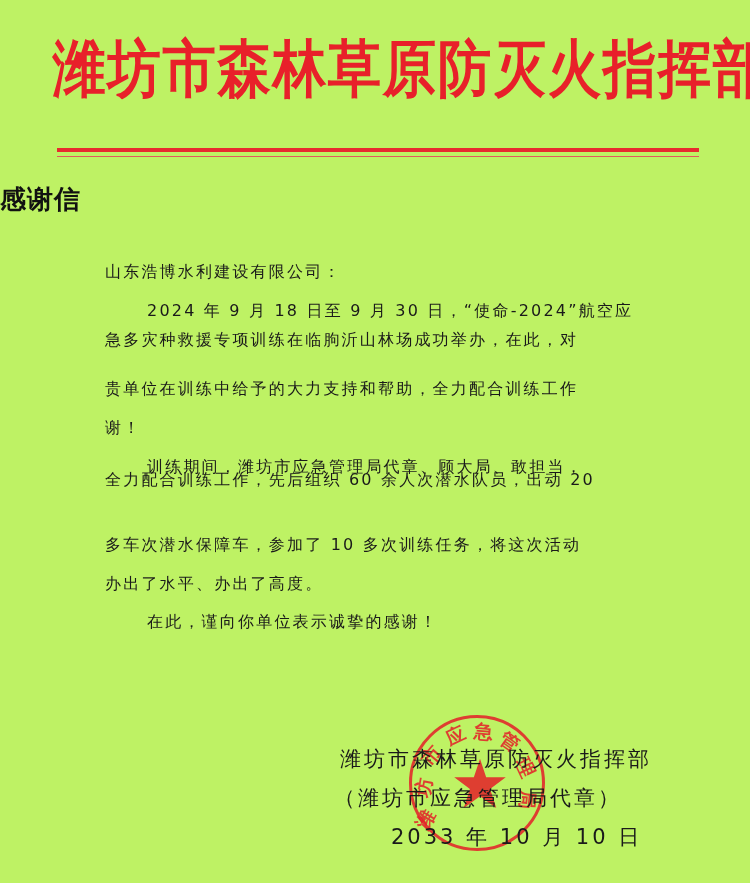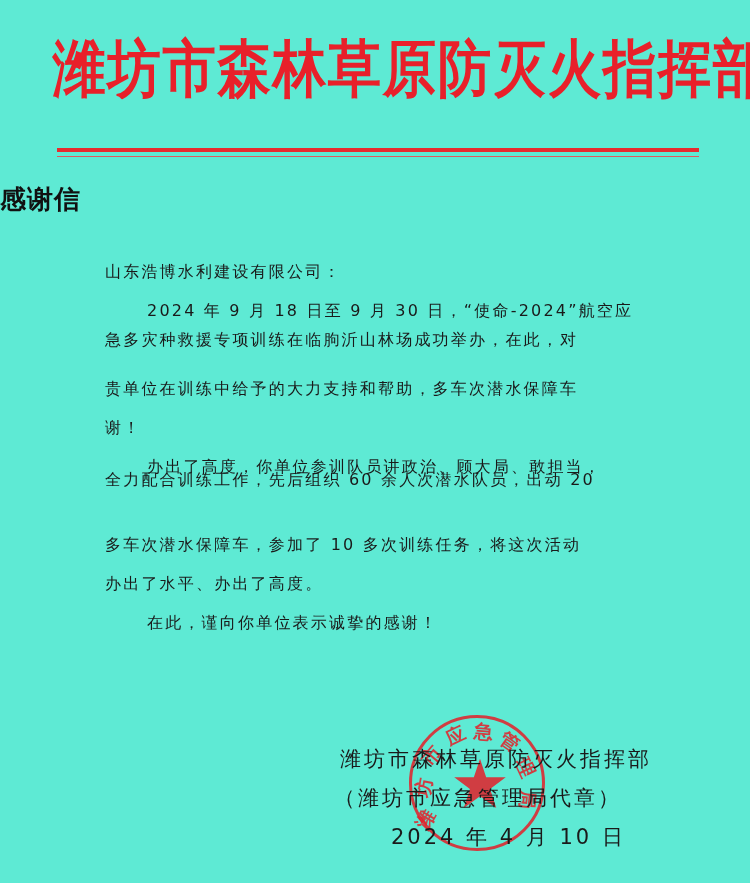--- a/index.html
+++ b/index.html
@@ -1,17 +1,17 @@
 <!DOCTYPE html>
 <html><head>
 <meta charset="utf-8">
 <style>
   html, body { margin: 0; padding: 0; background: #ffffff; }
   body { width: 750px; height: 883px; position: relative; overflow: hidden; font-family: "DejaVu Serif", "Liberation Serif", serif; }
-  .page { position: absolute; inset: 0; background: #5eead4; }
+  .page { position: absolute; inset: 0; background: #bef264; }
   .masthead {
     position: absolute; left: 0; right: 0; top: 38px; text-align: center;
     color: #e8202a; font-size: 62px; font-weight: bold; letter-spacing: 2px;
     font-family: "DejaVu Serif", serif; transform: scaleX(0.86); transform-origin: center;
     white-space: nowrap; line-height: 1;
   }
   .rule-thick { position: absolute; left: 57px; width: 642px; top: 148px; height: 4px; background: #e82a2e; }
   .rule-thin { position: absolute; left: 57px; width: 642px; top: 156px; height: 1px; background: #e25a5c; }
   .letter-title {
     position: absolute; left: 0; right: 0; top: 186px; text-align: left;
@@ -47,41 +47,41 @@
   <div class="masthead">潍坊市森林草原防灭火指挥部</div>
   <div class="rule-thick"></div>
   <div class="rule-thin"></div>
 
   <div class="letter-title">感谢信</div>
 
   <div class="body-line" style="top:264px;">山东浩博水利建设有限公司：</div>
 
   <div class="body-line indent" style="top:303px;">2024 年 9 月 18 日至 9 月 30 日，“使命-2024”航空应</div>
   <div class="body-line" style="top:332px;">急多灾种救援专项训练在临朐沂山林场成功举办，在此，对</div>
-  <div class="body-line" style="top:381px;">贵单位在训练中给予的大力支持和帮助，多车次潜水保障车</div>
+  <div class="body-line" style="top:381px;">贵单位在训练中给予的大力支持和帮助，全力配合训练工作</div>
   <div class="body-line" style="top:420px;">谢！</div>
 
-  <div class="body-line indent" style="top:459px;">办出了高度，你单位参训队员讲政治、顾大局、敢担当，</div>
+  <div class="body-line indent" style="top:459px;">训练期间，潍坊市应急管理局代章、顾大局、敢担当，</div>
   <div class="body-line" style="top:472px;">全力配合训练工作，先后组织 60 余人次潜水队员，出动 20</div>
   <div class="body-line" style="top:537px;text-align:right;">多车次潜水保障车，参加了 10 多次训练任务，将这次活动</div>
   <div class="body-line" style="top:576px;">办出了水平、办出了高度。</div>
 
-  <div class="body-line indent" style="top:615px;">在此，谨向你单位表示诚挚的感谢！</div>
+  <div class="body-line indent" style="top:615px;font-family:Liberation Mono, monospace;">在此，谨向你单位表示诚挚的感谢！</div>
 
   <div class="stamp">
     <svg class="stamp-star" viewBox="0 0 100 100">
       <polygon points="50,5 61,38 96,38 68,59 79,93 50,72 21,93 32,59 4,38 39,38" fill="rgba(228,30,40,0.85)"></polygon>
     </svg>
     <span class="stamp-char" style="left:4px;top:92px;transform:rotate(-60deg);">潍</span>
     <span class="stamp-char" style="left:2px;top:60px;transform:rotate(-80deg);">坊</span>
     <span class="stamp-char" style="left:10px;top:28px;transform:rotate(-50deg);">市</span>
     <span class="stamp-char" style="left:34px;top:8px;transform:rotate(-25deg);">应</span>
     <span class="stamp-char" style="left:62px;top:4px;transform:rotate(5deg);">急</span>
     <span class="stamp-char" style="left:88px;top:14px;transform:rotate(35deg);">管</span>
     <span class="stamp-char" style="left:104px;top:40px;transform:rotate(65deg);">理</span>
     <span class="stamp-char" style="left:106px;top:72px;transform:rotate(95deg);">局</span>
   </div>
 
   <div class="sig-line" style="left:340px;top:749px;">潍坊市森林草原防灭火指挥部</div>
   <div class="sig-line" style="left:334px;top:788px;">（潍坊市应急管理局代章）</div>
-  <div class="sig-line" style="left:391px;top:827px;">2024 年 4 月 10 日</div>
+  <div class="sig-line" style="left:391px;top:827px;">2033 年 10 月 10 日</div>
 
 </div>
 
 </body></html>

